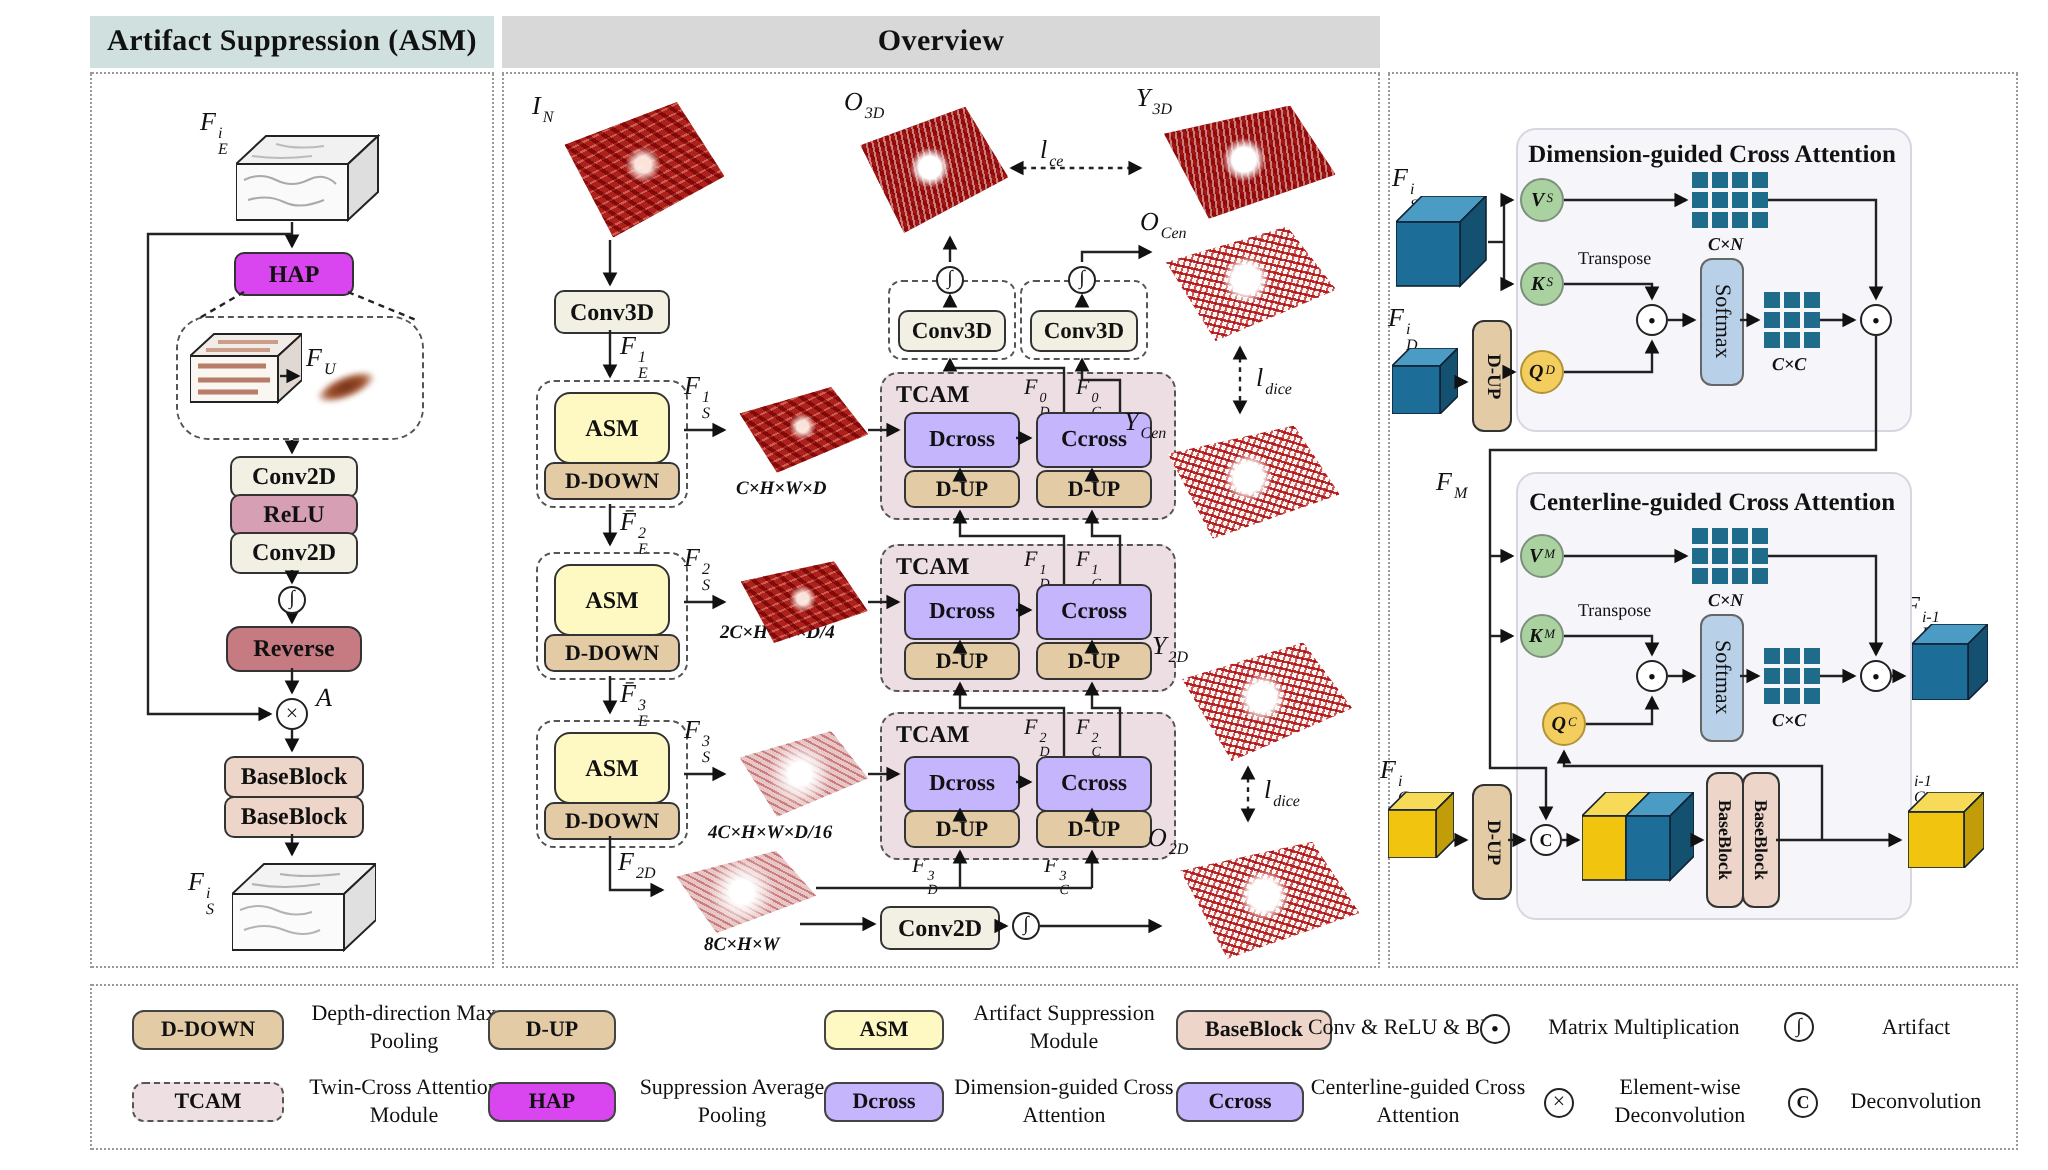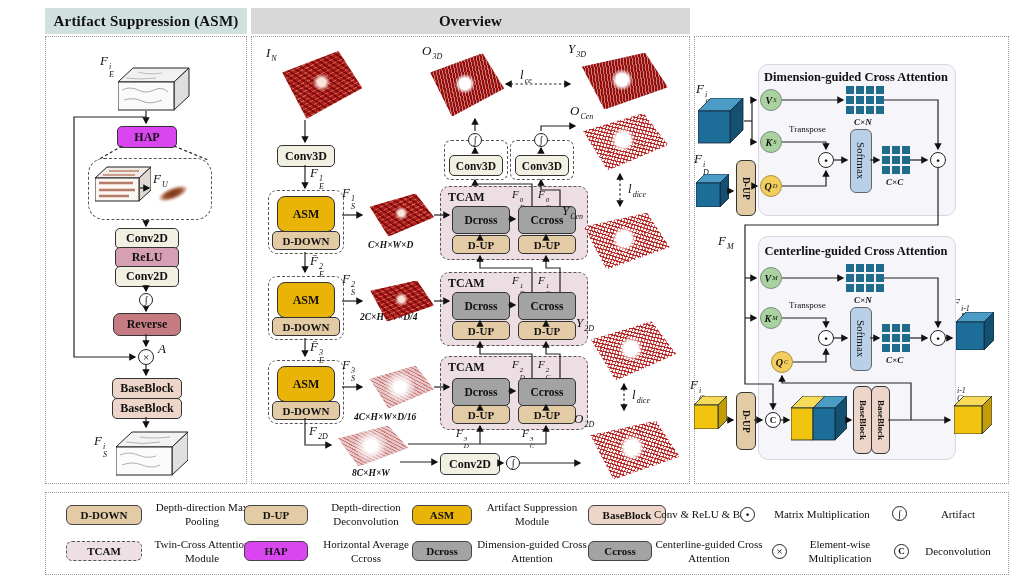--- a/index.html
+++ b/index.html
@@ -4,22 +4,22 @@
 <style>
   html,body{margin:0;padding:0;background:#fff}
   .canvas{position:relative;width:1024px;height:585px;background:#fff;
     font-family:"Liberation Serif","DejaVu Serif",serif;color:#111;overflow:hidden}
   .hd{position:absolute;height:26px;display:flex;align-items:center;justify-content:center;
     font-size:15px;font-weight:600;letter-spacing:.2px}
   .pbox{position:absolute;border:1px dotted #9a9a9a}
   .bx{position:absolute;display:flex;align-items:center;justify-content:center;
     border:1px solid #333;border-radius:5px;font-size:12px;font-weight:700;white-space:nowrap}
   .ivory{background:#f2efe3}.purple{background:#d946ef}.pinkb{background:#d69fb4}
-  .rose{background:#c67b82}.peach{background:#edd6c9}.asmc{background:#eab308}
-  .tan{background:#e3cba6}.cyanb{background:#a3a3a3}
+  .rose{background:#c67b82}.peach{background:#edd6c9}.asmc{background:#fef9c3}
+  .tan{background:#e3cba6}.cyanb{background:#c4b5fd}
   .dash{position:absolute;border:1.4px dashed #555;border-radius:9px}
   .tcamfill{background:#ecdee2}
   .mlab{position:absolute;font-style:italic;font-size:13px;white-space:nowrap;line-height:1}
   .mb{font-family:"Liberation Serif",serif;font-style:italic}
   .mst{display:inline-flex;flex-direction:column;vertical-align:-4px;line-height:1;margin-left:1px}
   .msup,.msub{font-size:8px;font-style:italic;line-height:1}
   .msup:empty,.msub:empty{display:none}
   .smath{font-size:11px}
   .smath .msup,.smath .msub{font-size:7px}
   .opc{position:absolute;width:14px;height:14px;border:1.2px solid #222;border-radius:50%;
@@ -503,36 +503,35 @@
       </span></span>
   <svg class="sketch" style="left:954px;top:396px" width="38" height="38">
     <polygon points="0,10 10,0 38,0 28,10" fill="#f7da57" stroke="#123" stroke-width=".8"></polygon>
     <polygon points="28,10 38,0 38,28 28,38" fill="#c29d07" stroke="#123" stroke-width=".8"></polygon>
     <rect x="0" y="10" width="28" height="28" fill="#f1c40f" stroke="#123" stroke-width=".8"></rect>
   </svg>
 
   <div class="lgchip tan" style="left:66px;top:505px;width:76px;height:20px">D-DOWN</div>
   <div class="lgdesc" style="left:150px;top:501px;width:104px">Depth-direction Max Pooling</div>
   <div class="lgchip tan" style="left:244px;top:505px;width:64px;height:20px">D-UP</div>
-  <div class="lgdesc" style="left:314px;top:501px;width:104px">Depth-direction Deconvolution</div>
   <div class="lgchip asmc" style="left:412px;top:505px;width:60px;height:20px">ASM</div>
   <div class="lgdesc" style="left:476px;top:501px;width:112px">Artifact Suppression Module</div>
   <div class="lgchip peach" style="left:588px;top:505px;width:78px;height:20px">BaseBlock</div>
   <div class="lgdesc" style="left:650px;top:508px;width:102px">Conv &amp; ReLU &amp; BN</div>
   <span class="opc mm" style="left:740px;top:507px;width:15px;height:15px">·</span>
   <div class="lgdesc" style="left:758px;top:508px;width:128px">Matrix Multiplication</div>
   <span class="opc sg" style="left:892px;top:506px;width:15px;height:15px">∫</span>
   <div class="lgdesc" style="left:918px;top:508px;width:80px">Artifact</div>
 
   <div class="lgchip lgdashed" style="left:66px;top:541px;width:76px;height:20px">TCAM</div>
   <div class="lgdesc" style="left:150px;top:538px;width:104px">Twin-Cross Attention Module</div>
   <div class="lgchip purple" style="left:244px;top:541px;width:64px;height:20px">HAP</div>
-  <div class="lgdesc" style="left:314px;top:538px;width:104px">Horizontal Average Ccross</div>
+  <div class="lgdesc" style="left:314px;top:538px;width:104px">Suppression Average Pooling</div>
   <div class="lgchip cyanb" style="left:412px;top:541px;width:60px;height:20px">Dcross</div>
   <div class="lgdesc" style="left:474px;top:538px;width:116px">Dimension-guided Cross Attention</div>
   <div class="lgchip cyanb" style="left:588px;top:541px;width:64px;height:20px">Ccross</div>
   <div class="lgdesc" style="left:654px;top:538px;width:110px">Centerline-guided Cross Attention</div>
   <span class="opc em" style="left:772px;top:544px;width:15px;height:15px">×</span>
-  <div class="lgdesc" style="left:790px;top:538px;width:100px">Element-wise Multiplication</div>
+  <div class="lgdesc" style="left:790px;top:538px;width:100px">Element-wise Deconvolution</div>
   <span class="opc cc" style="left:894px;top:544px;width:15px;height:15px">C</span>
   <div class="lgdesc" style="left:912px;top:545px;width:92px">Deconvolution</div>
 
 </div>
 
 </body></html>

